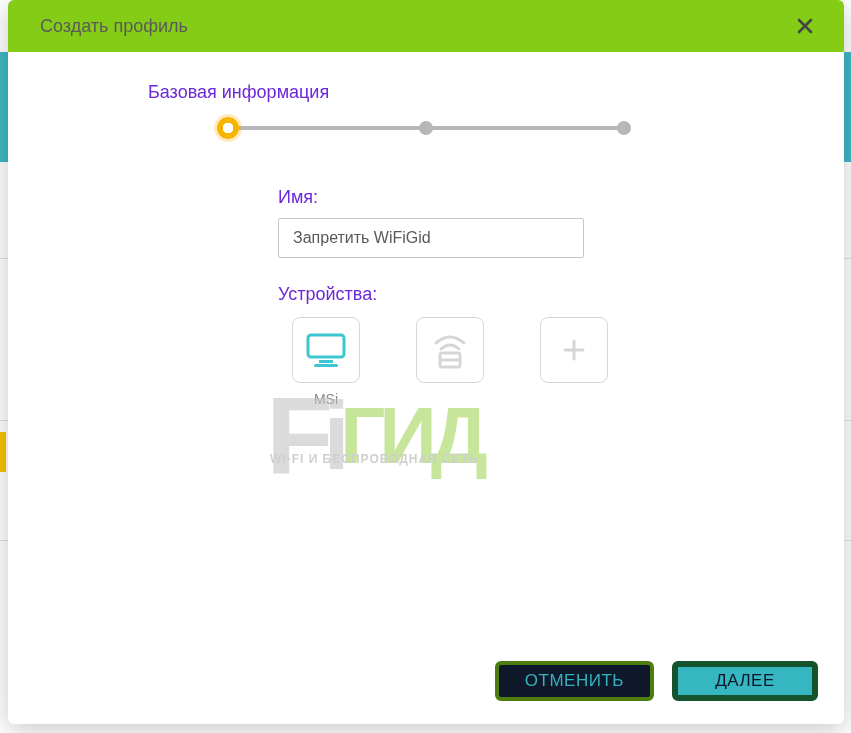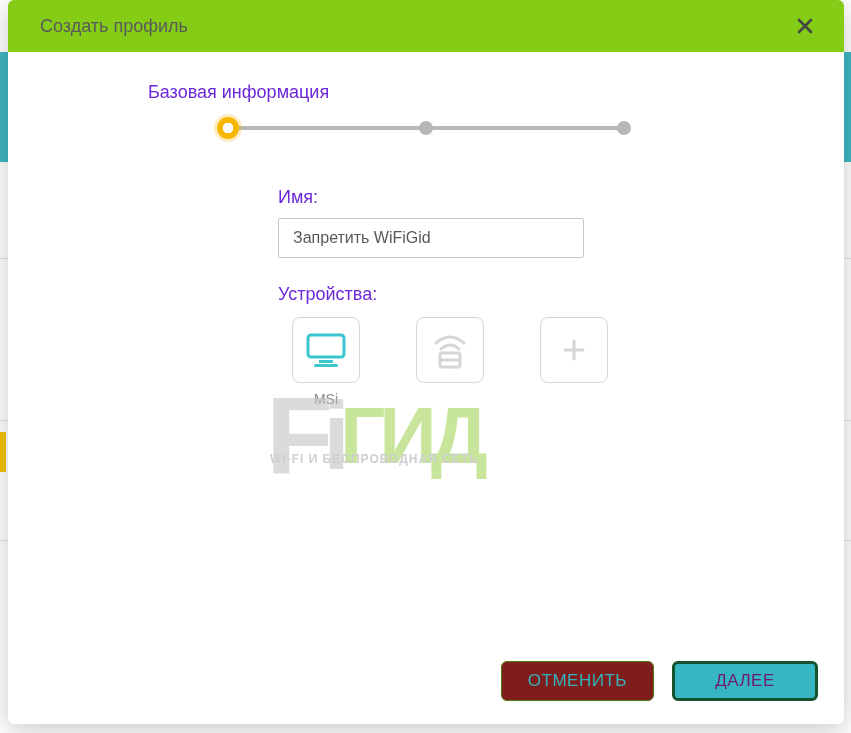--- a/index.html
+++ b/index.html
@@ -69,22 +69,22 @@
     height: 86px;
     display: flex; align-items: center; justify-content: flex-end;
     gap: 18px; padding: 0 26px;
   }
   .btn {
     height: 40px; padding: 0 26px;
     border-radius: 6px; font-size: 17px; letter-spacing: .5px;
     cursor: pointer; display: inline-flex; align-items: center; justify-content: center;
     user-select: none;
   }
-  .btn-secondary { background: #7f1d1d; color: #35b3bd; border: 1px solid #4d7c0f; }
-  .btn-primary { background: #35b6c1; color: #701a75; border: 3px solid #14532d; min-width: 146px; }
+  .btn-secondary { background: #0f172a; color: #35b3bd; border: 4px solid #4d7c0f; }
+  .btn-primary { background: #35b6c1; color: #0f172a; border: 6px solid #14532d; min-width: 146px; }
 
   
   .watermark {
     position: absolute; left: 258px; top: 320px;
     pointer-events: none; opacity: .55;
     display: flex; align-items: center;
   }
   .watermark .wm-letter {
     font-weight: 900; font-size: 80px; color: #9bd24a;
     text-shadow: 0 2px 0 #fff; letter-spacing: -6px;

